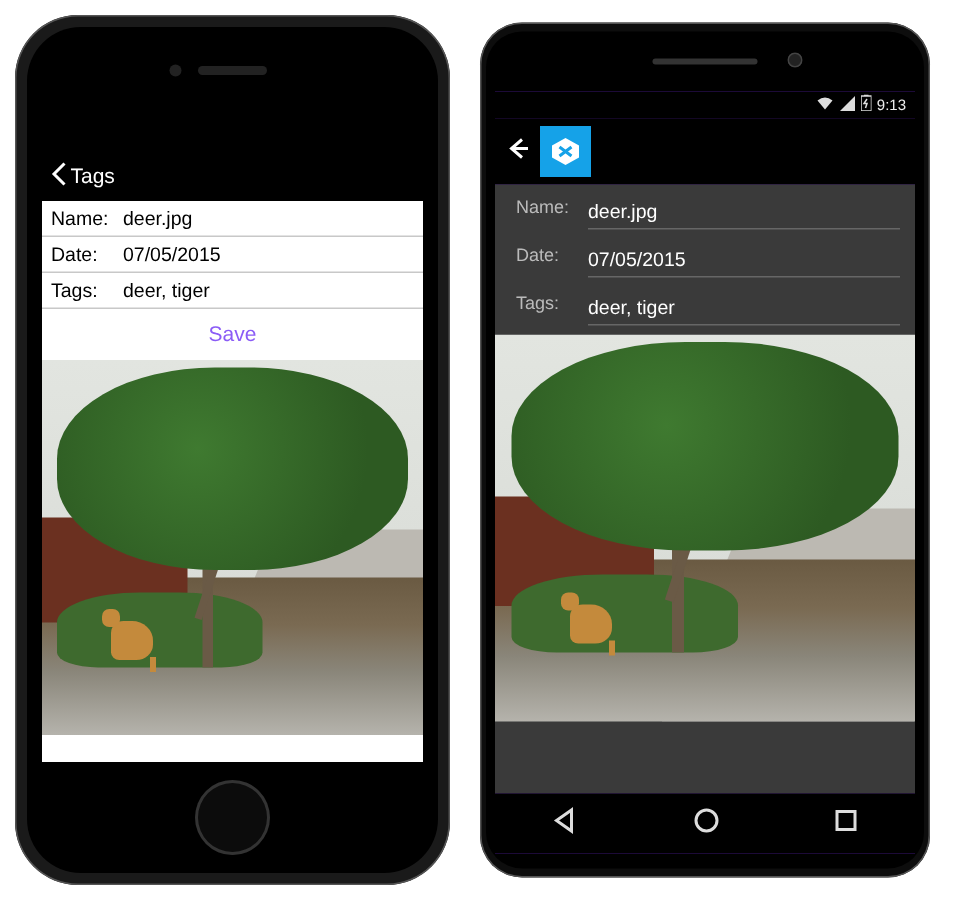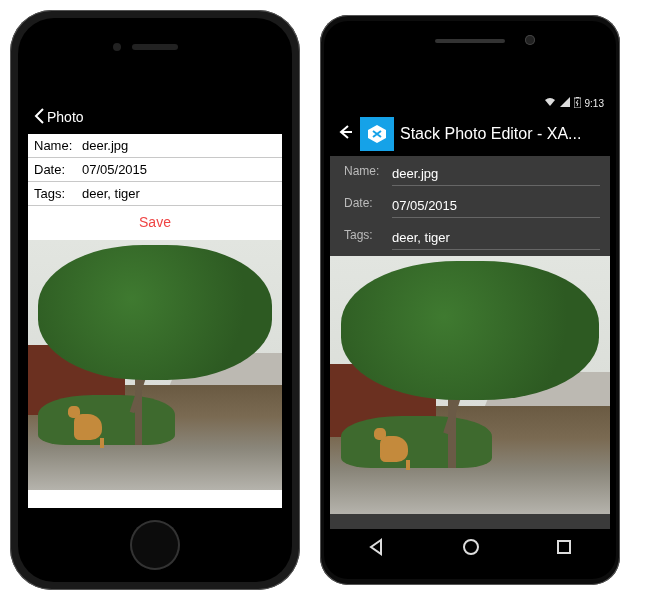--- a/index.html
+++ b/index.html
@@ -80,21 +80,20 @@
     background: #000;
     border-radius: 24px;
     position: relative;
     overflow: hidden;
   }
   .nexus-screen {
     position: absolute;
     top: 40px; left: 6px; right: 6px; bottom: 10px;
     background: #4c1d95;
     overflow: hidden;
-    margin-top: 33px;
   }
   .nexus-speaker {
     position: absolute; top: 18px; left: 50%; transform: translateX(-50%);
     width: 70px; height: 4px; border-radius: 2px; background: #333;
   }
   .nexus-cam {
     position: absolute; top: 14px; left: calc(50% + 55px);
     width: 10px; height: 10px; border-radius: 50%; background: #222;
     box-shadow: inset 0 0 0 1px #444;
   }
@@ -138,21 +137,21 @@
   .ios-value {
     flex: 1;
     border: none;
     outline: none;
     font-size: 13px;
     padding: 0;
     font-family: inherit;
   }
   .ios-save {
     text-align: center;
-    color: #ef4444;
+    color: #8b5cf6;
     font-size: 14px;
     padding: 8px 0 10px 0;
   }
   .ios-photo {
     width: 100%;
     height: 250px;
     position: relative;
     overflow: hidden;
   }
 
@@ -289,21 +288,21 @@
 
         <div class="ios-status"></div>
 
         <div class="ios-nav">
           <div class="ios-back">
             <span>
               <svg width="11" height="16" viewBox="0 0 11 16">
                   <path d="M9 1 L2 8 L9 15" stroke="#fff" stroke-width="2" fill="none"></path>
                 </svg>
             </span>
-            <span>Photo</span>
+            <span>Tags</span>
           </div>
         </div>
 
         <div class="ios-form">
           <div class="ios-row">
             <div class="ios-label">Name:</div>
             <input class="ios-value" value="deer.jpg" style="">
           </div>
           <div class="ios-row">
             <div class="ios-label">Date:</div>
@@ -366,21 +365,20 @@
                 <path d="M12 3 L5 9 L12 15" stroke="#fff" stroke-width="2" fill="none"></path>
                 <line x1="5" y1="9" x2="16" y2="9" stroke="#fff" stroke-width="2"></line>
               </svg>
           </span>
           <div class="and-logo">
             <svg width="22" height="22" viewBox="0 0 22 22">
                 <path d="M11 2 L20 7 L20 15 L11 20 L2 15 L2 7 Z" fill="#fff"></path>
                 <path d="M7 8 L15 14 M15 8 L7 14" stroke="#15a2e8" stroke-width="2"></path>
               </svg>
           </div>
-          <div class="and-title">Stack Photo Editor - XA...</div>
         </div>
 
         <div class="and-body">
           <div class="and-row">
             <div class="and-label">Name:</div>
             <div class="and-input-wrap"><input class="and-input" value="deer.jpg" style=""></div>
           </div>
           <div class="and-row">
             <div class="and-label">Date:</div>
             <div class="and-input-wrap"><input class="and-input" value="07/05/2015" style=""></div>

